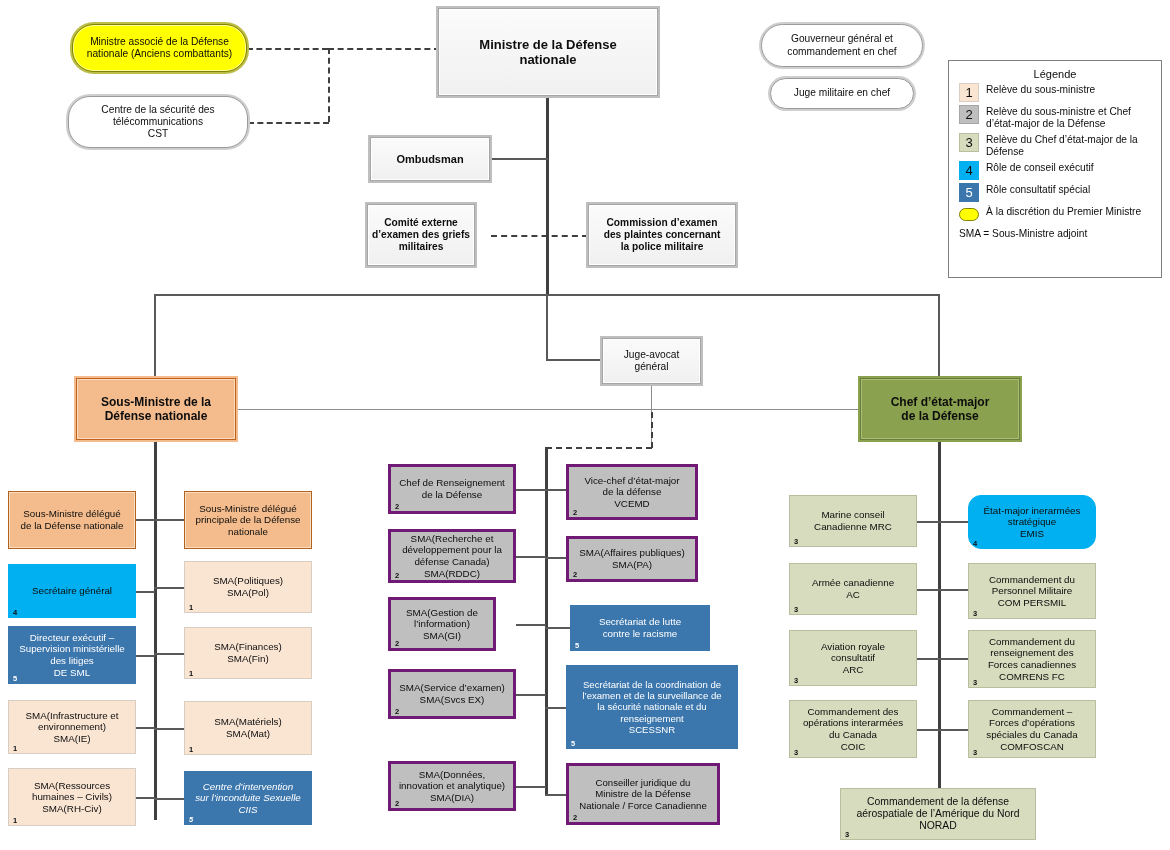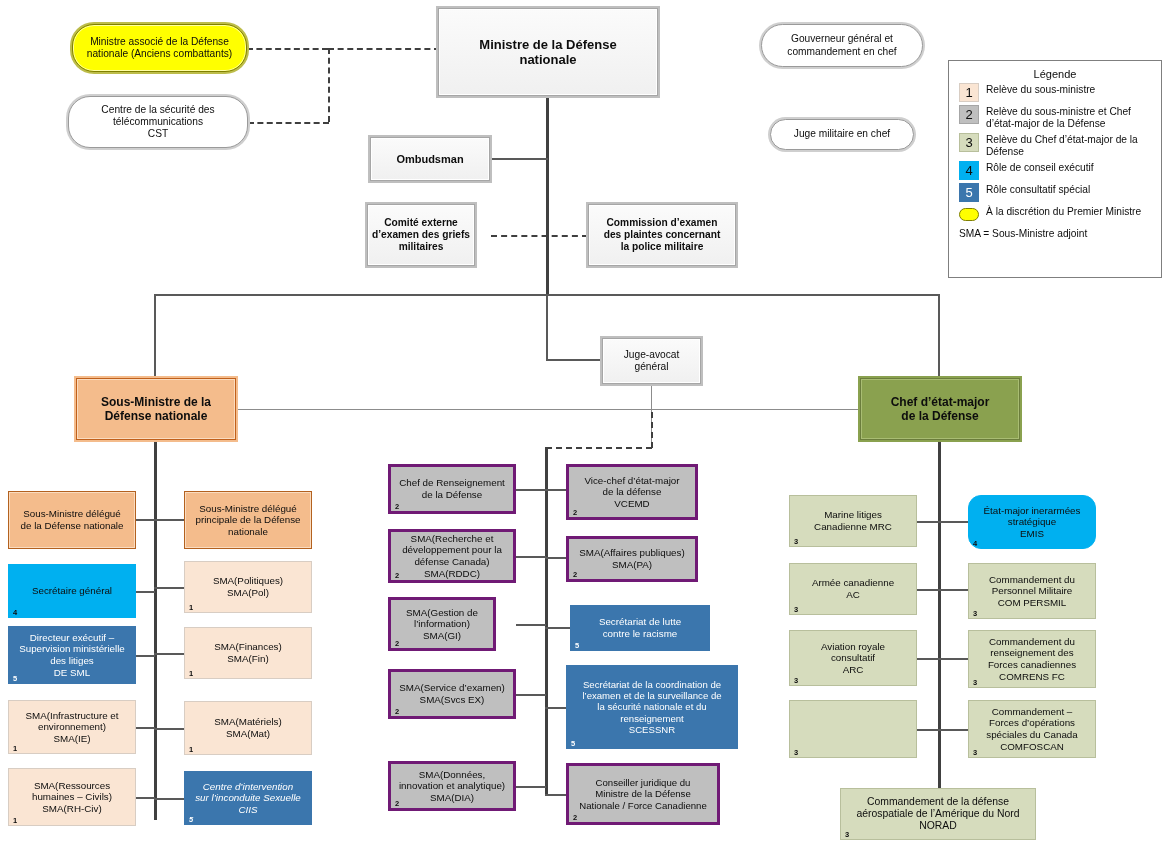--- a/index.html
+++ b/index.html
@@ -248,21 +248,21 @@
       </div>
       <div class="node style-pill" style="left: 68px; top: 96px; width: 180px; height: 52px; font-size: 10.2px;">
         <span class="txt">Centre de la sécurité des
 télécommunications
 CST</span>
       </div>
       <div class="node style-pill" style="left: 761px; top: 24px; width: 162px; height: 43px; font-size: 10.2px;">
         <span class="txt">Gouverneur général et
 commandement en chef</span>
       </div>
-      <div class="node style-pill" style="left: 770px; top: 78px; width: 144px; height: 31px; font-size: 10.2px; margin-top: 41px;">
+      <div class="node style-pill" style="left: 770px; top: 78px; width: 144px; height: 31px; font-size: 10.2px;">
         <span class="txt">Juge militaire en chef</span>
       </div>
       <div class="node style-white" style="left: 370px; top: 137px; width: 120px; height: 44px; font-size: 11px;">
         <span class="txt">Ombudsman</span>
       </div>
       <div class="node style-white" style="left: 367px; top: 204px; width: 108px; height: 62px; font-size: 10.2px;">
         <span class="txt">Comité externe
 d’examen des griefs
 militaires</span>
       </div>
@@ -389,36 +389,40 @@
 SCESSNR</span>
         <span class="badge light">5</span>
       </div>
       <div class="node style-grey" style="left: 566px; top: 763px; width: 154px; height: 62px; font-size: 9.6px;">
         <span class="txt">Conseiller juridique du
 Ministre de la Défense
 Nationale / Force Canadienne</span>
         <span class="badge">2</span>
       </div>
       <div class="node style-olive" style="left: 789px; top: 495px; width: 128px; height: 52px; font-size: 9.8px;">
-        <span class="txt">Marine litiges
+        <span class="txt">Marine conseil
 Canadienne MRC</span>
         <span class="badge">3</span>
       </div>
       <div class="node style-olive" style="left: 789px; top: 563px; width: 128px; height: 52px; font-size: 9.8px;">
         <span class="txt">Armée canadienne
 AC</span>
         <span class="badge">3</span>
       </div>
       <div class="node style-olive" style="left: 789px; top: 630px; width: 128px; height: 56px; font-size: 9.8px;">
         <span class="txt">Aviation royale
 consultatif
 ARC</span>
         <span class="badge">3</span>
       </div>
       <div class="node style-olive" style="left: 789px; top: 700px; width: 128px; height: 58px; font-size: 9.8px;">
+        <span class="txt">Commandement des
+opérations interarmées
+du Canada
+COIC</span>
         <span class="badge">3</span>
       </div>
       <div class="node style-cyan" style="left: 968px; top: 495px; width: 128px; height: 54px; font-size: 9.8px; border-radius: 13px;">
         <span class="txt">État-major inerarmées
 stratégique
 EMIS</span>
         <span class="badge">4</span>
       </div>
       <div class="node style-olive" style="left: 968px; top: 563px; width: 128px; height: 56px; font-size: 9.8px;">
         <span class="txt">Commandement du

